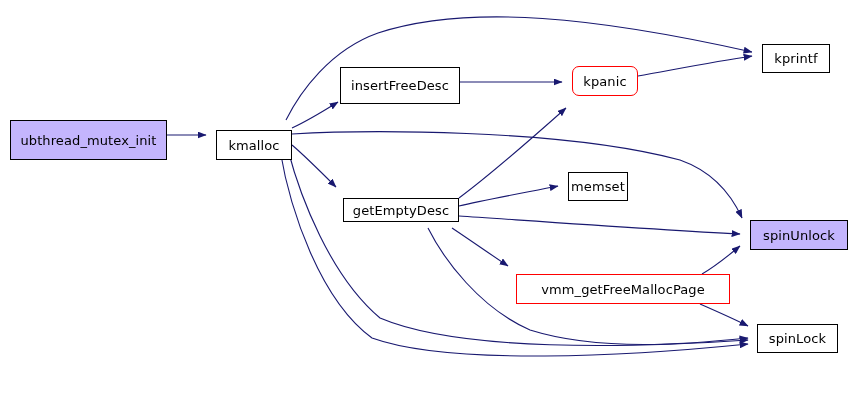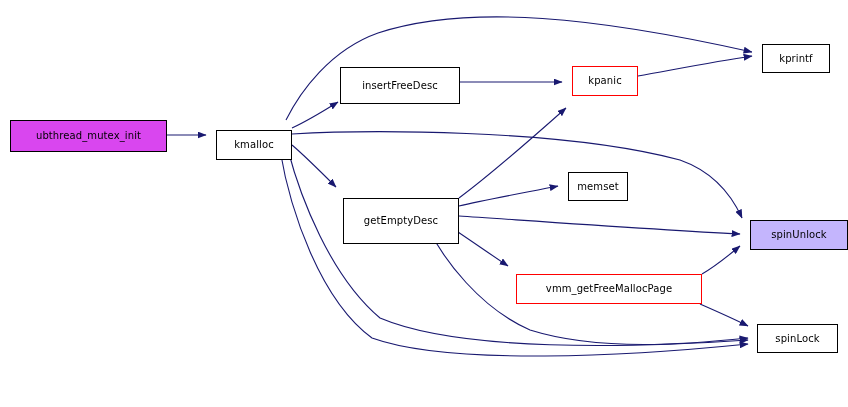--- a/index.html
+++ b/index.html
@@ -26,21 +26,21 @@
   }
   .gnode {
     position: absolute;
     box-sizing: border-box;
     display: flex;
     align-items: center;
     justify-content: center;
     background: #ffffff;
     border: 1px solid #000000;
     color: #000000;
-    font-size: 10px;
+    font-size: 13px;
     line-height: 1;
     white-space: nowrap;
     letter-spacing: 0.1px;
   }
   .gnode.red {
     border-color: #ff0000;
   }
   .gnode.root {
     background: #bfbfbf;
     border-color: #000000;
@@ -73,42 +73,42 @@
         <path d="M459,198 C486,178 530,140 566,108" fill="none" stroke="#191970" stroke-width="1.1" marker-end="url(#arrowhead)"></path>
         <path d="M459,206 C484,200 528,192 558,186" fill="none" stroke="#191970" stroke-width="1.1" marker-end="url(#arrowhead)"></path>
         <path d="M459,216 C520,220 660,230 740,234" fill="none" stroke="#191970" stroke-width="1.1" marker-end="url(#arrowhead)"></path>
         <path d="M452,228 C470,240 490,254 508,266" fill="none" stroke="#191970" stroke-width="1.1" marker-end="url(#arrowhead)"></path>
         <path d="M428,228 C444,260 480,308 530,330 C600,352 690,344 748,338" fill="none" stroke="#191970" stroke-width="1.1" marker-end="url(#arrowhead)"></path>
         <path d="M702,274 C716,266 728,256 740,246" fill="none" stroke="#191970" stroke-width="1.1" marker-end="url(#arrowhead)"></path>
         <path d="M700,304 C716,311 732,318 748,326" fill="none" stroke="#191970" stroke-width="1.1" marker-end="url(#arrowhead)"></path>
       </g>
   </svg>
   <div id="nodes">
-      <div class="gnode root" style="left: 10px; top: 120px; width: 157px; height: 32px; border-color: rgb(0, 0, 0); background: #d946ef; color: rgb(0, 0, 0);">
+      <div class="gnode root" style="left: 10px; top: 120px; width: 157px; height: 40px; border-color: rgb(0, 0, 0); background: #c4b5fd; color: rgb(0, 0, 0);">
         <span class="nlabel">ubthread_mutex_init</span>
       </div>
       <div class="gnode" style="left: 216px; top: 120px; width: 76px; height: 30px; border-color: rgb(0, 0, 0); background: rgb(255, 255, 255); color: rgb(0, 0, 0); margin-top: 10px;">
         <span class="nlabel">kmalloc</span>
       </div>
       <div class="gnode" style="left: 340px; top: 67px; width: 120px; height: 37px; border-color: rgb(0, 0, 0); background: rgb(255, 255, 255); color: rgb(0, 0, 0);">
         <span class="nlabel">insertFreeDesc</span>
       </div>
-      <div class="gnode red" style="left: 572px; top: 66px; width: 66px; height: 30px; border-color: rgb(255, 0, 0); background: rgb(255, 255, 255); color: rgb(0, 0, 0);">
+      <div class="gnode red" style="left: 572px; top: 66px; width: 66px; height: 30px; border-color: rgb(255, 0, 0); background: rgb(255, 255, 255); color: rgb(0, 0, 0); border-radius: 7px;">
         <span class="nlabel">kpanic</span>
       </div>
       <div class="gnode" style="left: 762px; top: 44px; width: 68px; height: 29px; border-color: rgb(0, 0, 0); background: rgb(255, 255, 255); color: rgb(0, 0, 0);">
         <span class="nlabel">kprintf</span>
       </div>
-      <div class="gnode" style="left: 343px; top: 198px; width: 116px; height: 46px; border-color: rgb(0, 0, 0); background: rgb(255, 255, 255); color: rgb(0, 0, 0);">
+      <div class="gnode" style="left: 343px; top: 198px; width: 116px; height: 24px; border-color: rgb(0, 0, 0); background: rgb(255, 255, 255); color: rgb(0, 0, 0);">
         <span class="nlabel">getEmptyDesc</span>
       </div>
       <div class="gnode" style="left: 568px; top: 172px; width: 60px; height: 29px; border-color: rgb(0, 0, 0); background: rgb(255, 255, 255); color: rgb(0, 0, 0);">
         <span class="nlabel">memset</span>
       </div>
-      <div class="gnode red" style="left: 516px; top: 274px; width: 186px; height: 30px; border-color: rgb(255, 0, 0); background: rgb(255, 255, 255); color: rgb(0, 0, 0);">
+      <div class="gnode red" style="left: 516px; top: 274px; width: 214px; height: 30px; border-color: rgb(255, 0, 0); background: rgb(255, 255, 255); color: rgb(0, 0, 0);">
         <span class="nlabel">vmm_getFreeMallocPage</span>
       </div>
       <div class="gnode" style="left: 750px; top: 220px; width: 98px; height: 30px; border-color: rgb(0, 0, 0); background: #c4b5fd; color: rgb(0, 0, 0);">
         <span class="nlabel">spinUnlock</span>
       </div>
       <div class="gnode" style="left: 757px; top: 324px; width: 81px; height: 29px; border-color: rgb(0, 0, 0); background: rgb(255, 255, 255); color: rgb(0, 0, 0);">
         <span class="nlabel">spinLock</span>
       </div>
     </div>
 </div>

